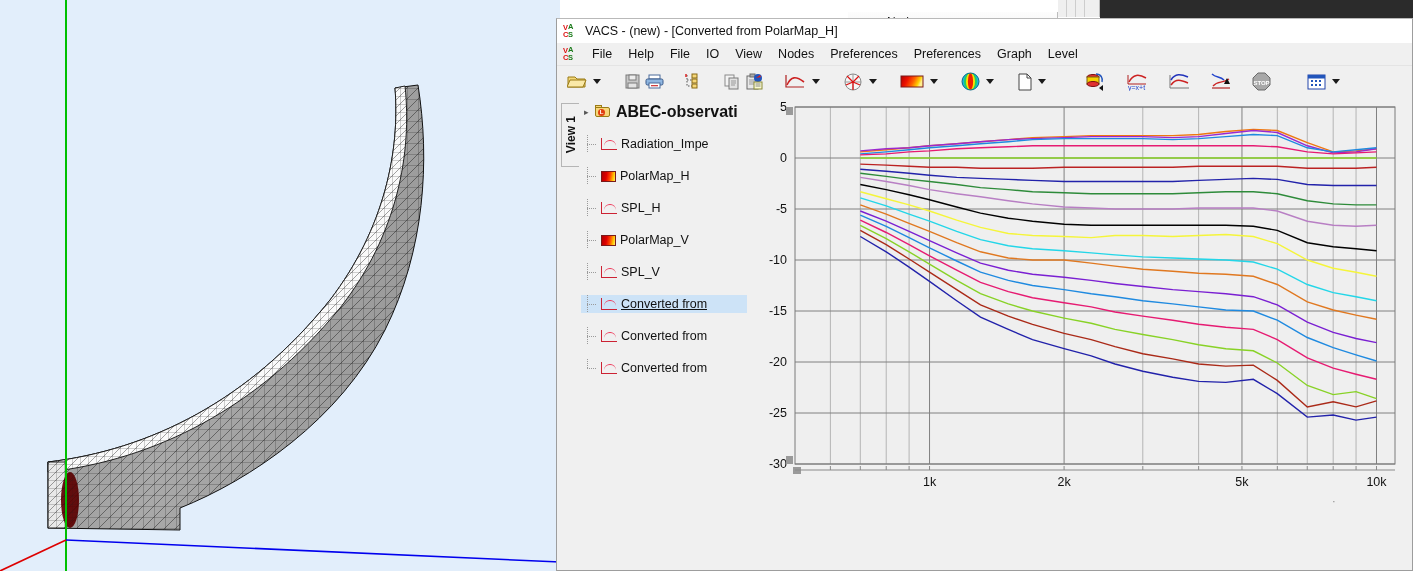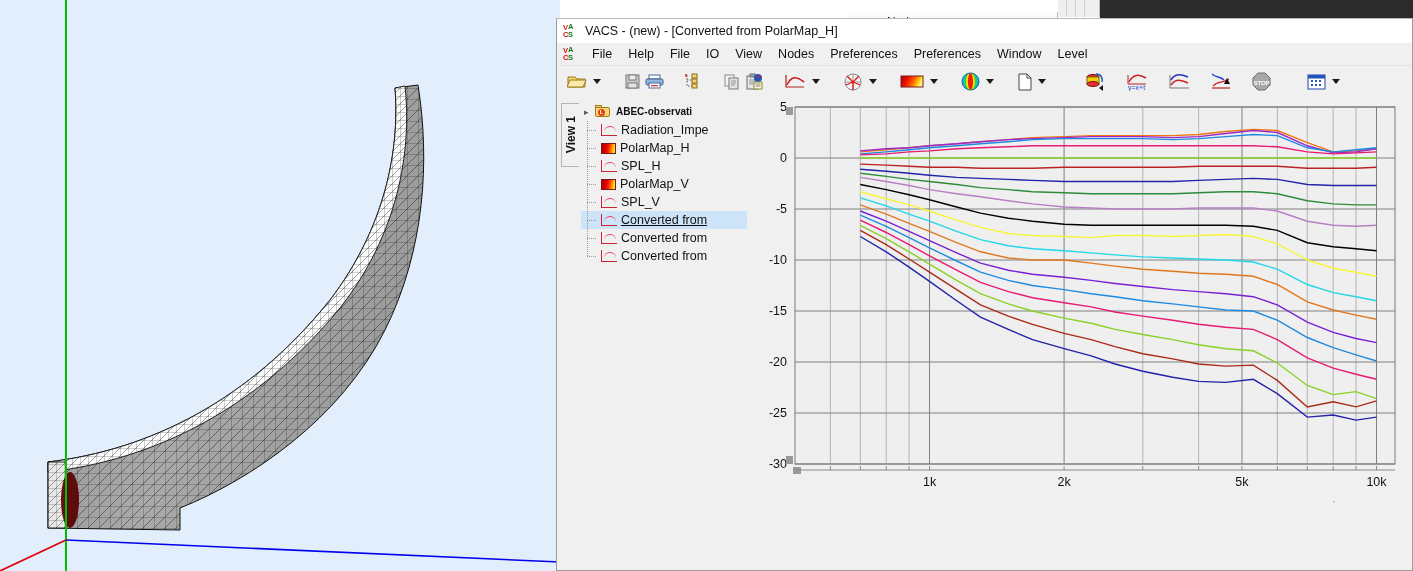--- a/index.html
+++ b/index.html
@@ -99,36 +99,36 @@
     display:flex; align-items:center; justify-content:center;
     flex:0 0 auto;
   }
   .viewtab span {
     writing-mode:vertical-rl; transform:rotate(180deg);
     font-size:12px; color:#111; font-weight:bold; letter-spacing:0px;
   }
 
   
   .tree { width:168px; padding:5px 0 0 2px; font-size:12.5px; color:#111; flex:0 0 auto; overflow:hidden;}
-  .tnode { display:flex; align-items:center; height:18px; white-space:nowrap; }
+  .tnode { display:flex; align-items:center; height:18px; white-space:nowrap;margin-top:14px; }
   .tnode .guide { width:20px; height:18px; position:relative; flex:0 0 auto;}
   .tnode .guide:before {
     content:""; position:absolute; left:6px; top:0; bottom:0; width:1px;
     background-image:linear-gradient(to bottom,#9a9a9a 1px,transparent 1px);
     background-size:1px 2px;
   }
   .tnode .guide:after {
     content:""; position:absolute; left:6px; top:9px; width:10px; height:1px;
     background-image:linear-gradient(to right,#9a9a9a 1px,transparent 1px);
     background-size:2px 1px;
   }
   .tnode.last .guide:before { bottom:9px; }
   .troot { display:flex; align-items:center; height:19px; white-space:nowrap; padding-left:3px;}
   .troot .expander { width:11px; font-size:9px; color:#555; }
-  .troot .rlabel { font-weight:bold; font-size:10px; color:#111; margin-left:2px;}
+  .troot .rlabel { font-weight:bold; font-size:16px; color:#111; margin-left:2px;}
   .ico { width:16px; height:13px; flex:0 0 auto; margin-right:4px; }
   .tlabel { overflow:hidden; }
   .tnode.sel { background:#cde3f7; }
   .tnode.sel .tlabel { text-decoration:underline; }
 
   
   .folder { width:16px;height:13px;position:relative;flex:0 0 auto;margin-right:3px;}
   .folder .bd{position:absolute;left:0;top:2px;width:15px;height:10px;background:#f7d679;border:1px solid #9a7b14;border-radius:0 2px 2px 2px;}
   .folder .tb{position:absolute;left:0;top:0px;width:7px;height:3px;background:#f7d679;border:1px solid #9a7b14;border-bottom:none;}
   .folder .dot{position:absolute;left:3px;top:3.5px;width:7px;height:7px;border-radius:50%;background:#e04010;color:#fff;font-size:6px;text-align:center;line-height:7px;font-weight:bold;}
@@ -236,21 +236,21 @@
       <span class="l s">S</span>
     </span>
     <span class="mi">File</span>
     <span class="mi">Help</span>
     <span class="mi">File</span>
     <span class="mi">IO</span>
     <span class="mi">View</span>
     <span class="mi">Nodes</span>
     <span class="mi">Preferences</span>
     <span class="mi">Preferences</span>
-    <span class="mi">Window</span>
+    <span class="mi">Graph</span>
     <span class="mi">Level</span>
   </div>
 
   <div class="toolbar">
 
     <div class="tb-item">
       <svg width="20" height="17">
         <path d="M1 4 h7 l2 2 h8 v8 h-17 z" fill="#f3d87a" stroke="#9a7b14"></path>
         <path d="M3 7 h16 l-3 7 h-16 z" fill="#fae9a8" stroke="#9a7b14"></path>
       </svg>

